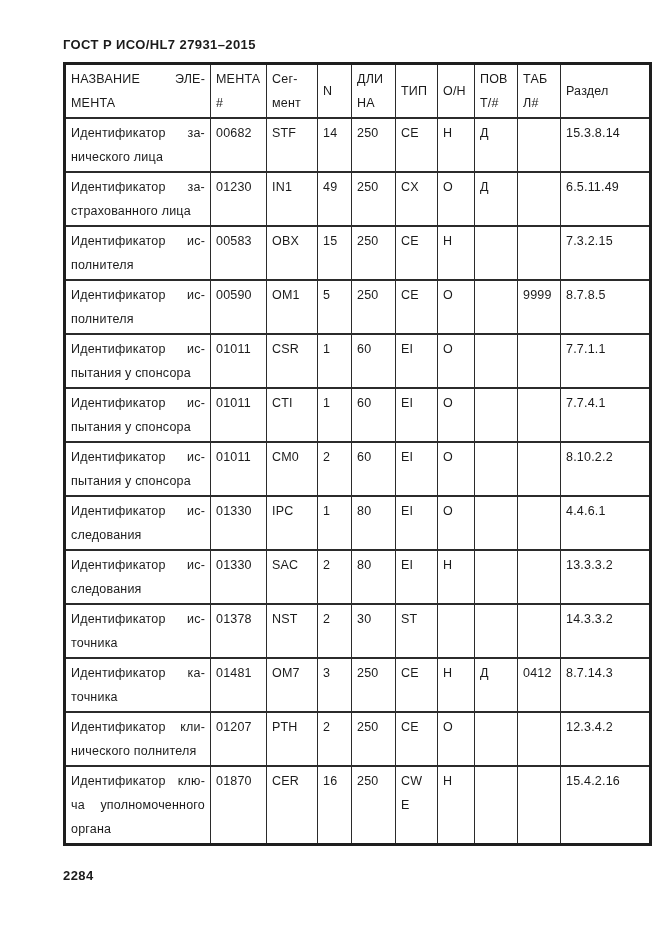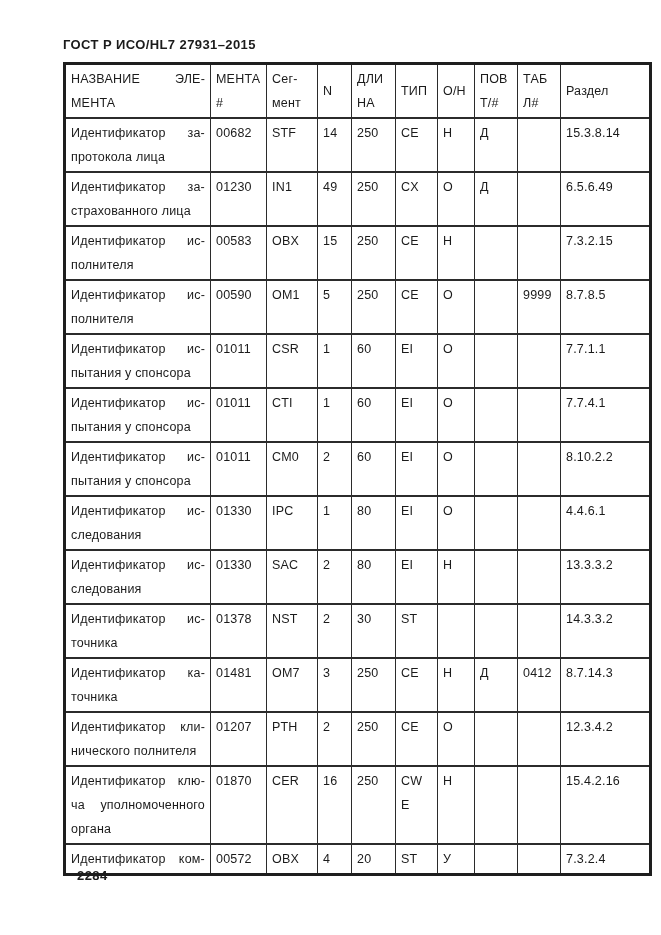--- a/index.html
+++ b/index.html
@@ -72,21 +72,20 @@
     text-align-last: justify;
     white-space: normal;
   }
   .page-number {
     position: absolute;
     left: 63px;
     top: 868px;
     font-size: 13px;
     font-weight: bold;
     letter-spacing: 0.4px;
-    margin-left: 14px;
   }
 </style>
 </head>
 <body>
 
 <div class="page">
 
   <div class="doc-title">ГОСТ Р ИСО/HL7 27931–2015</div>
 
   <table class="spec-table">
@@ -139,21 +138,21 @@
           </th>
           <th>
             <div class="line">Раздел</div>
           </th>
         </tr>
     </thead>
     <tbody>
         <tr>
           <td>
             <div class="line just">Идентификатор за-</div>
-            <div class="line">протокола лица</div>
+            <div class="line">нического лица</div>
           </td>
           <td>
             <div class="line">00682</div>
           </td>
           <td>
             <div class="line">STF</div>
           </td>
           <td>
             <div class="line">14</div>
           </td>
@@ -195,21 +194,21 @@
             <div class="line">CX</div>
           </td>
           <td>
             <div class="line">О</div>
           </td>
           <td>
             <div class="line">Д</div>
           </td>
           <td></td>
           <td>
-            <div class="line">6.5.6.49</div>
+            <div class="line">6.5.11.49</div>
           </td>
         </tr>
         <tr>
           <td>
             <div class="line just">Идентификатор ис-</div>
             <div class="line">полнителя</div>
           </td>
           <td>
             <div class="line">00583</div>
           </td>
@@ -521,48 +520,20 @@
             <div class="line">CW</div>
             <div class="line">E</div>
           </td>
           <td>
             <div class="line">Н</div>
           </td>
           <td></td>
           <td></td>
           <td>
             <div class="line">15.4.2.16</div>
-          </td>
-        </tr>
-        <tr>
-          <td>
-            <div class="line just">Идентификатор ком-</div>
-          </td>
-          <td>
-            <div class="line">00572</div>
-          </td>
-          <td>
-            <div class="line">OBX</div>
-          </td>
-          <td>
-            <div class="line">4</div>
-          </td>
-          <td>
-            <div class="line">20</div>
-          </td>
-          <td>
-            <div class="line">ST</div>
-          </td>
-          <td>
-            <div class="line">У</div>
-          </td>
-          <td></td>
-          <td></td>
-          <td>
-            <div class="line">7.3.2.4</div>
           </td>
         </tr>
       </tbody>
   </table>
 
   <div class="page-number">2284</div>
 
 </div>
 
 </body></html>

